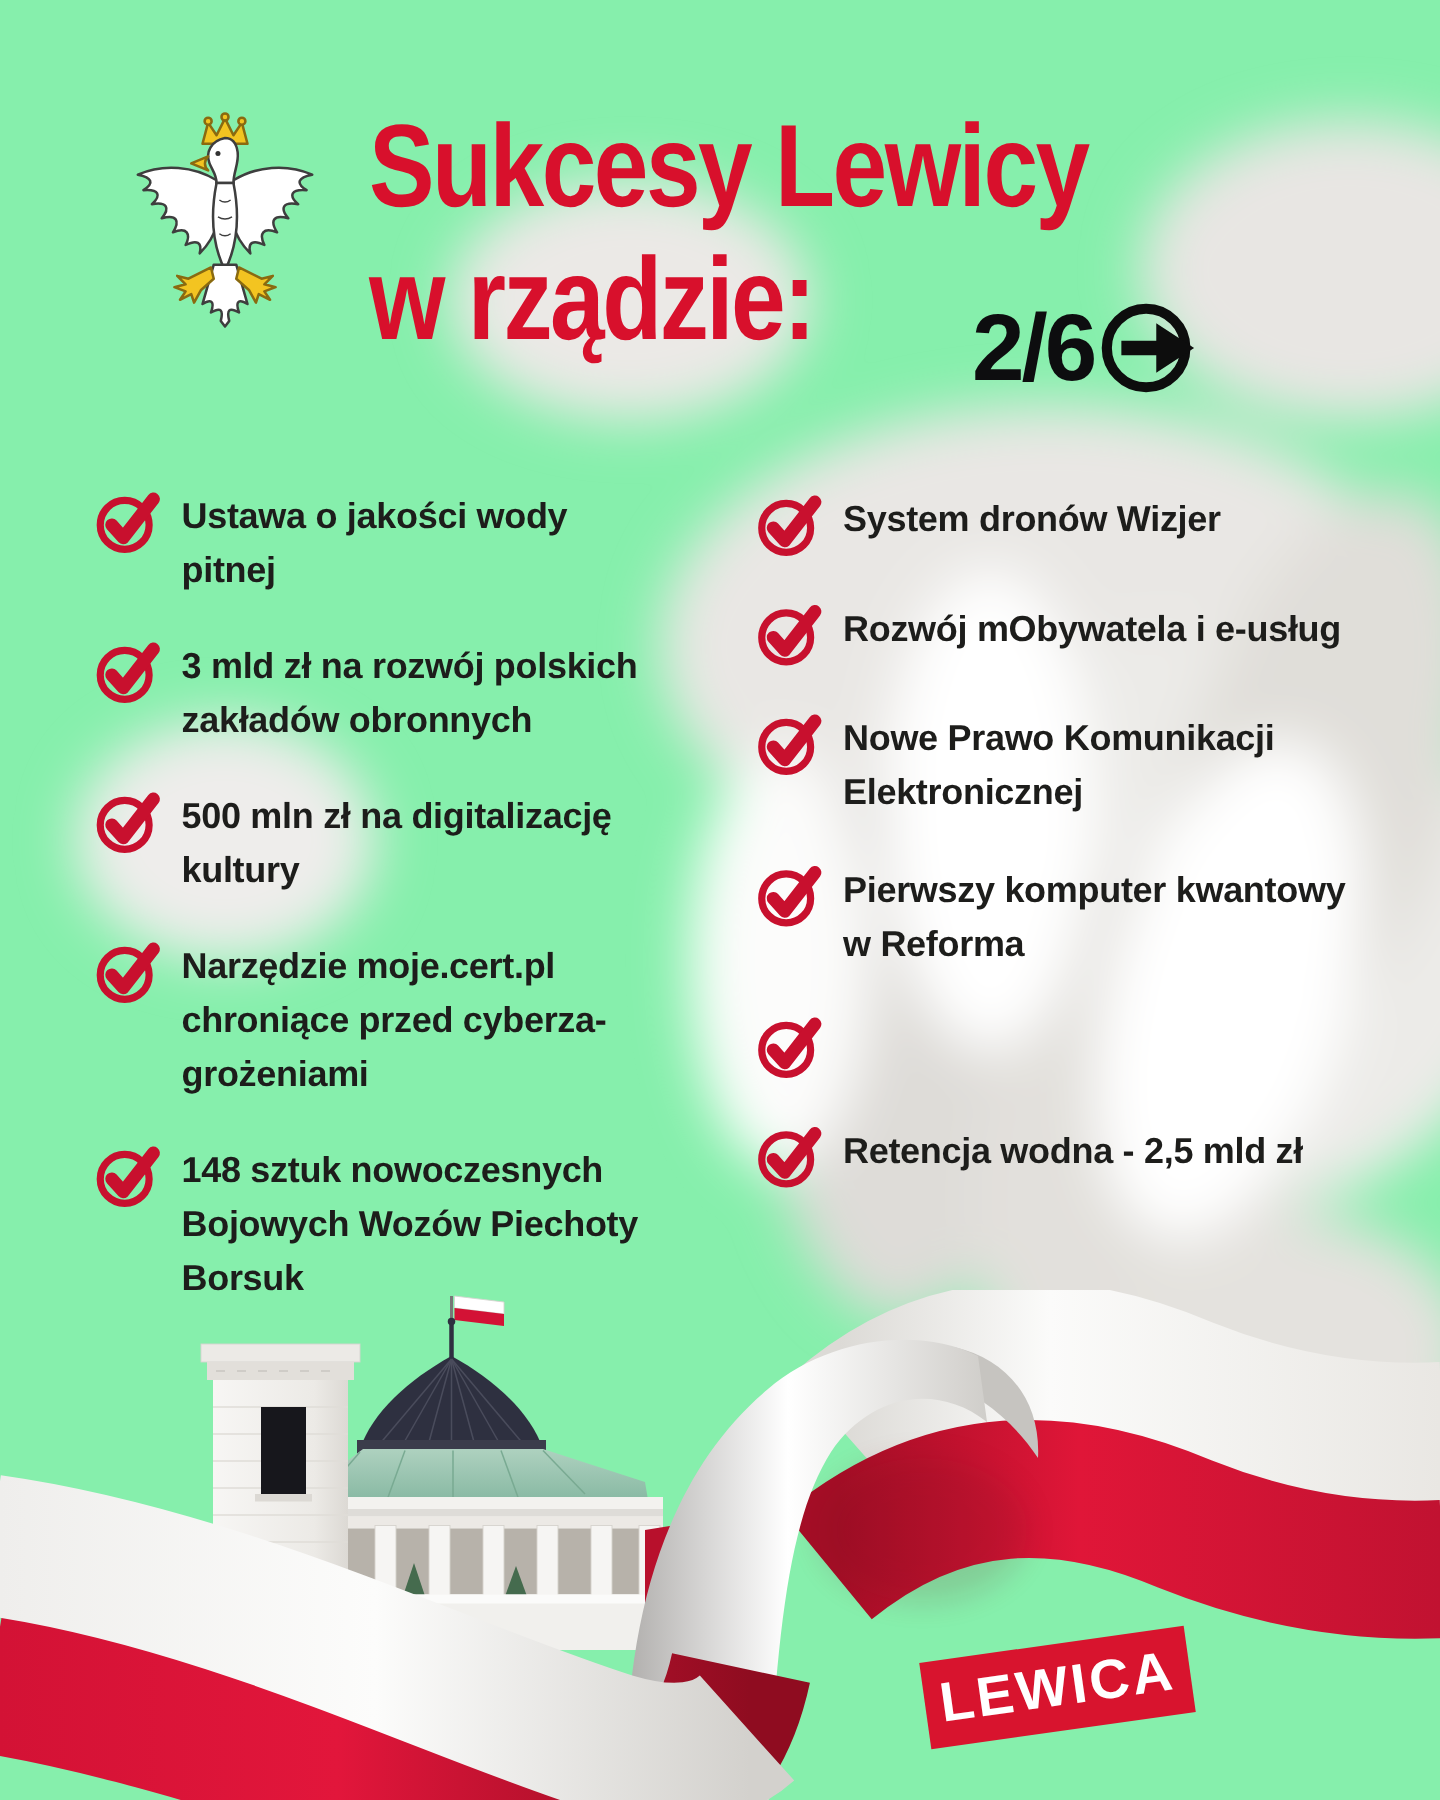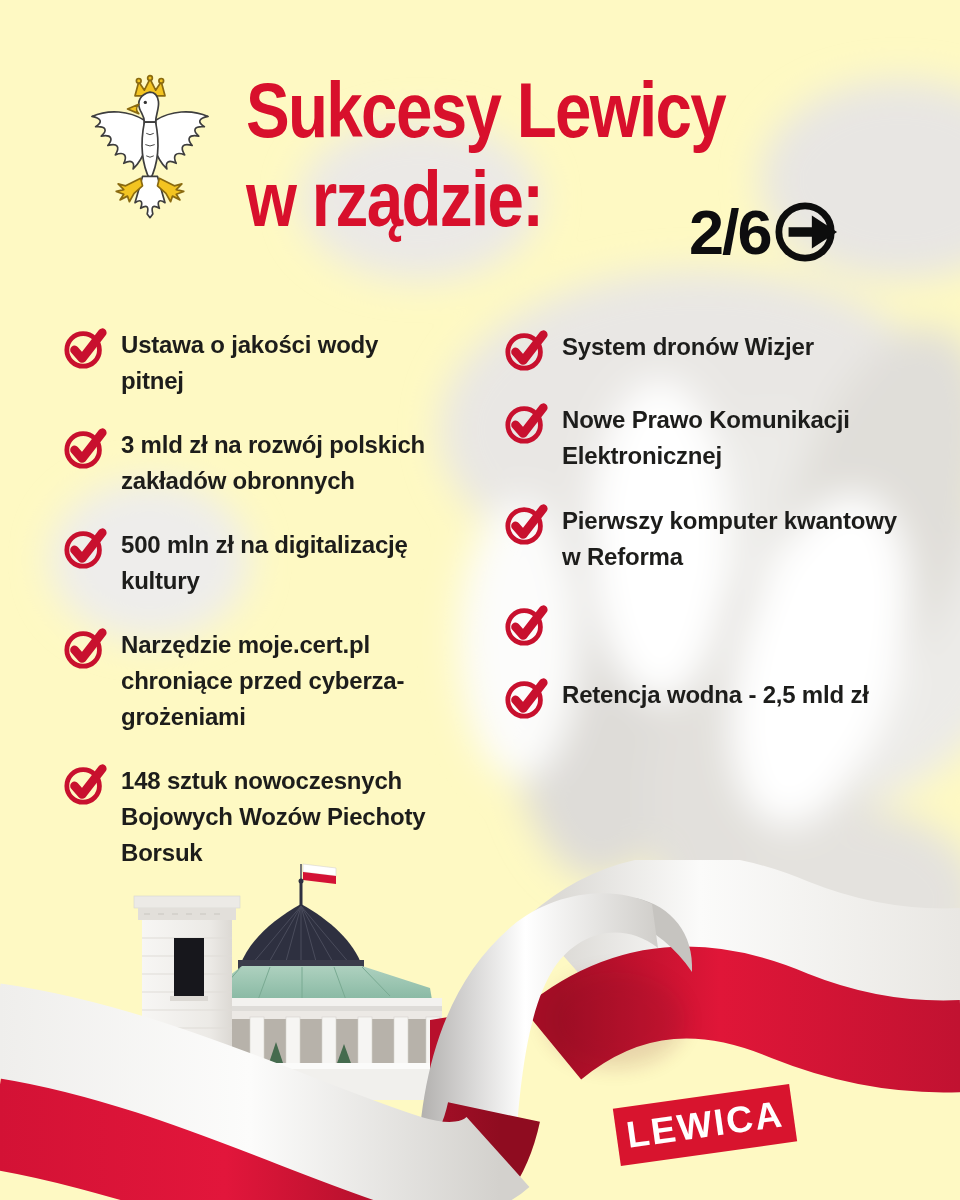--- a/index.html
+++ b/index.html
@@ -1,29 +1,29 @@
 <!DOCTYPE html>
 <html><head>
 <meta charset="utf-8">
 <style>
   html,body{margin:0;padding:0;}
   body{font-family:"Liberation Sans",sans-serif;background:#ddd;}
   .canvas{position:relative;width:960px;height:1200px;margin:0 auto;overflow:hidden;
-          background:#fef9c3;}
+          background:#86efac;}
   svg{display:block;}
 
   
   .watermark{position:absolute;left:0;top:0;pointer-events:none;}
 
   
   .eagle{position:absolute;left:75px;top:72px;width:150px;height:162px;}
   .title{position:absolute;left:246px;top:66px;margin:0;
          font-size:78px;line-height:89px;font-weight:700;letter-spacing:-2px;
          color:#d8102c;white-space:pre-line;transform:scaleX(0.84);transform-origin:left top;}
-  .pager{position:absolute;left:689px;top:196px;display:flex;align-items:center;gap:4px;}
+  .pager{position:absolute;left:648px;top:196px;display:flex;align-items:center;gap:4px;}
   .pager-num{font-size:63px;font-weight:700;letter-spacing:-2px;color:#0d0d0f;}
   .pager-arrow{width:64px;height:64px;}
 
   
   .col{position:absolute;display:flex;flex-direction:column;}
   .col-left{left:63px;top:327px;gap:28px;width:410px;}
   .col-right{left:504px;top:329px;gap:29px;width:440px;}
   .item{display:flex;align-items:flex-start;gap:12px;}
   .chk{width:46px;height:46px;flex:0 0 46px;margin-top:-2px;}
   .item-text{font-size:24px;line-height:36px;font-weight:700;color:#1d1d1b;
@@ -147,20 +147,26 @@
     <div class="item">
       <svg class="chk">
           <use href="#chk"></use>
         </svg>
       <div class="item-text">System dronów Wizjer</div>
     </div>
     <div class="item">
       <svg class="chk">
           <use href="#chk"></use>
         </svg>
+      <div class="item-text">Rozwój mObywatela i e-usług</div>
+    </div>
+    <div class="item">
+      <svg class="chk">
+          <use href="#chk"></use>
+        </svg>
       <div class="item-text">Nowe Prawo Komunikacji
 Elektronicznej</div>
     </div>
     <div class="item">
       <svg class="chk">
           <use href="#chk"></use>
         </svg>
       <div class="item-text">Pierwszy komputer kwantowy
 w Reforma</div>
     </div>

